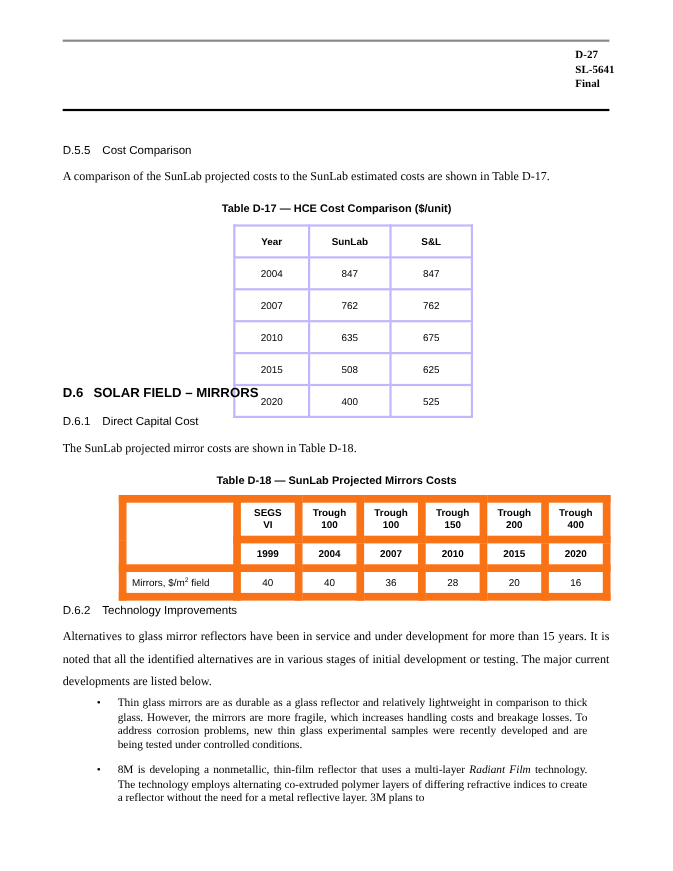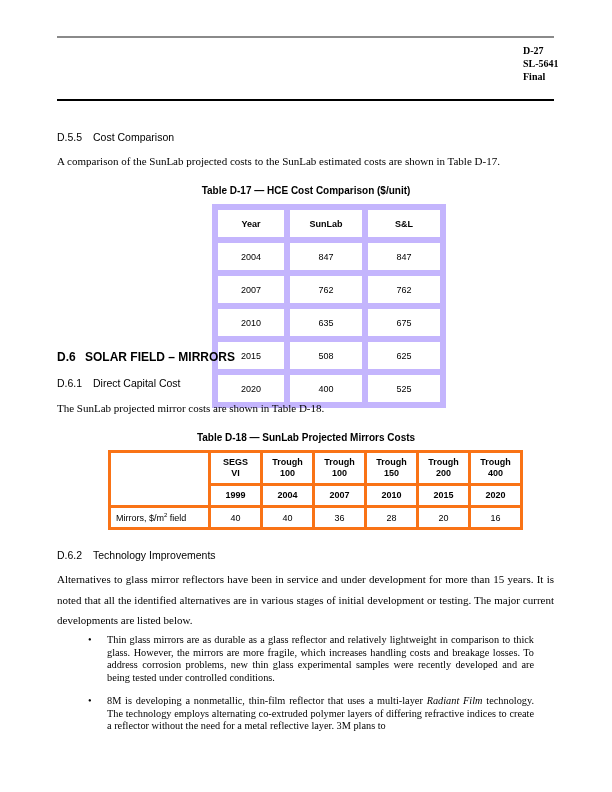--- a/index.html
+++ b/index.html
@@ -15,26 +15,26 @@
   .h3 { position: absolute; left: 57px; font-size: 10.5px; font-weight: normal; }
   .h3 .num { display: inline-block; width: 36px; }
   .h2 { position: absolute; left: 57px; font-size: 12px; font-weight: bold; }
   .h2 .num { display: inline-block; width: 28px; }
 
   .para { position: absolute; left: 57px; width: 497px; font-size: 11px; line-height: 20.5px; }
 
   .caption { position: absolute; font-size: 10px; font-weight: bold; text-align: center; white-space: nowrap; }
 
   table.t17 { position: absolute; left: 212px; top: 204px; border-collapse: collapse; font-size: 9px; }
-  table.t17 td, table.t17 th { border: 6px solid #c4b5fd; height: 19px; padding: 4px; text-align: center; }
+  table.t17 td, table.t17 th { border: 2px solid #c4b5fd; height: 19px; padding: 4px; text-align: center; }
   table.t17 th { font-weight: bold; }
   table.t17 .c1 { width: 58px; } table.t17 .c2 { width: 64px; } table.t17 .c3 { width: 64px; }
 
   table.t18 { position: absolute; left: 108px; top: 450px; border-collapse: collapse; font-size: 9px; }
-  table.t18 td, table.t18 th { border: 3px solid #f97316; padding: 0; text-align: center; }
+  table.t18 td, table.t18 th { border: 7px solid #f97316; padding: 0; text-align: center; }
   table.t18 th { font-weight: bold; line-height: 11px; }
   table.t18 .lbl { width: 92px; text-align: left; padding-left: 5px; font-weight: normal; }
   table.t18 .col { width: 49px; }
   table.t18 tr.r1 th { height: 30px; }
   table.t18 tr.r2 th, table.t18 tr.r3 td { height: 19px; }
   sup { font-size: 6px; vertical-align: 4px; }
 
   .bullets { position: absolute; left: 88px; width: 446px; font-size: 10.3px; line-height: 12.5px; text-align: justify; }
   .bullet-item { position: relative; padding-left: 19px; margin-bottom: 11px; }
   .bullet-item .dot { position: absolute; left: 0; top: 0; }

